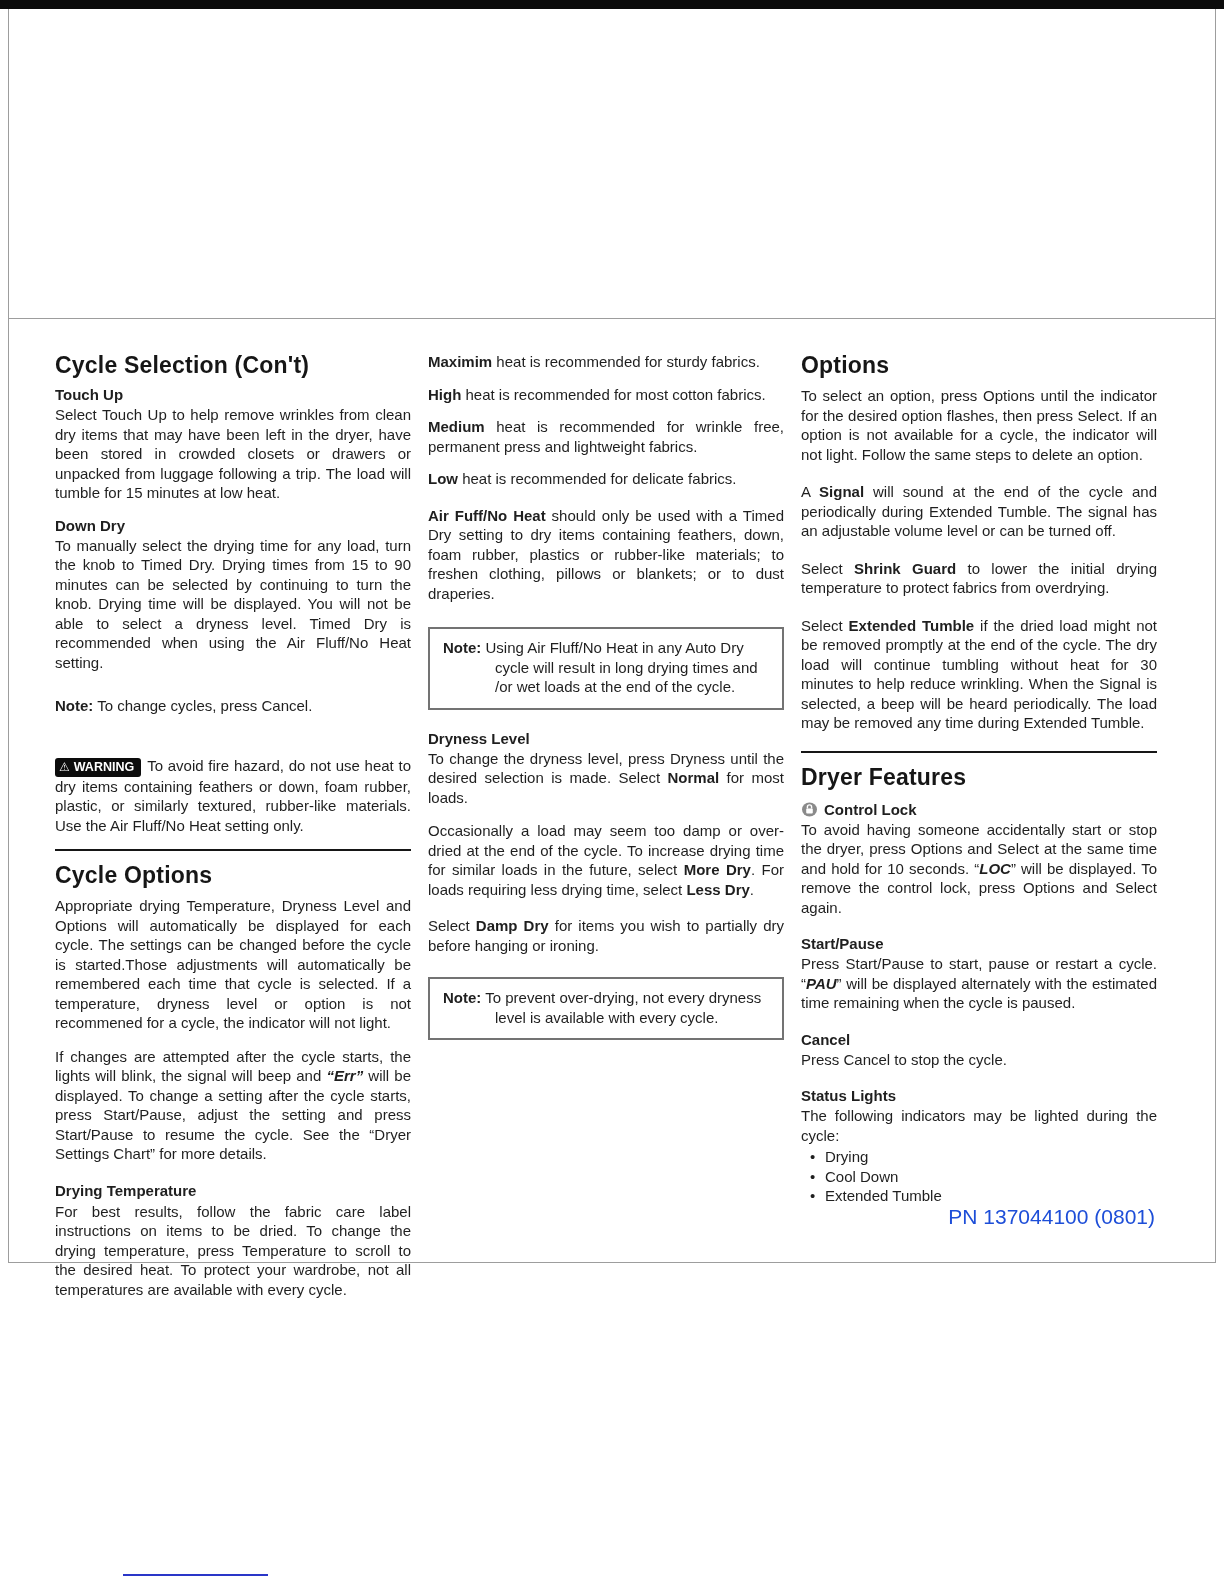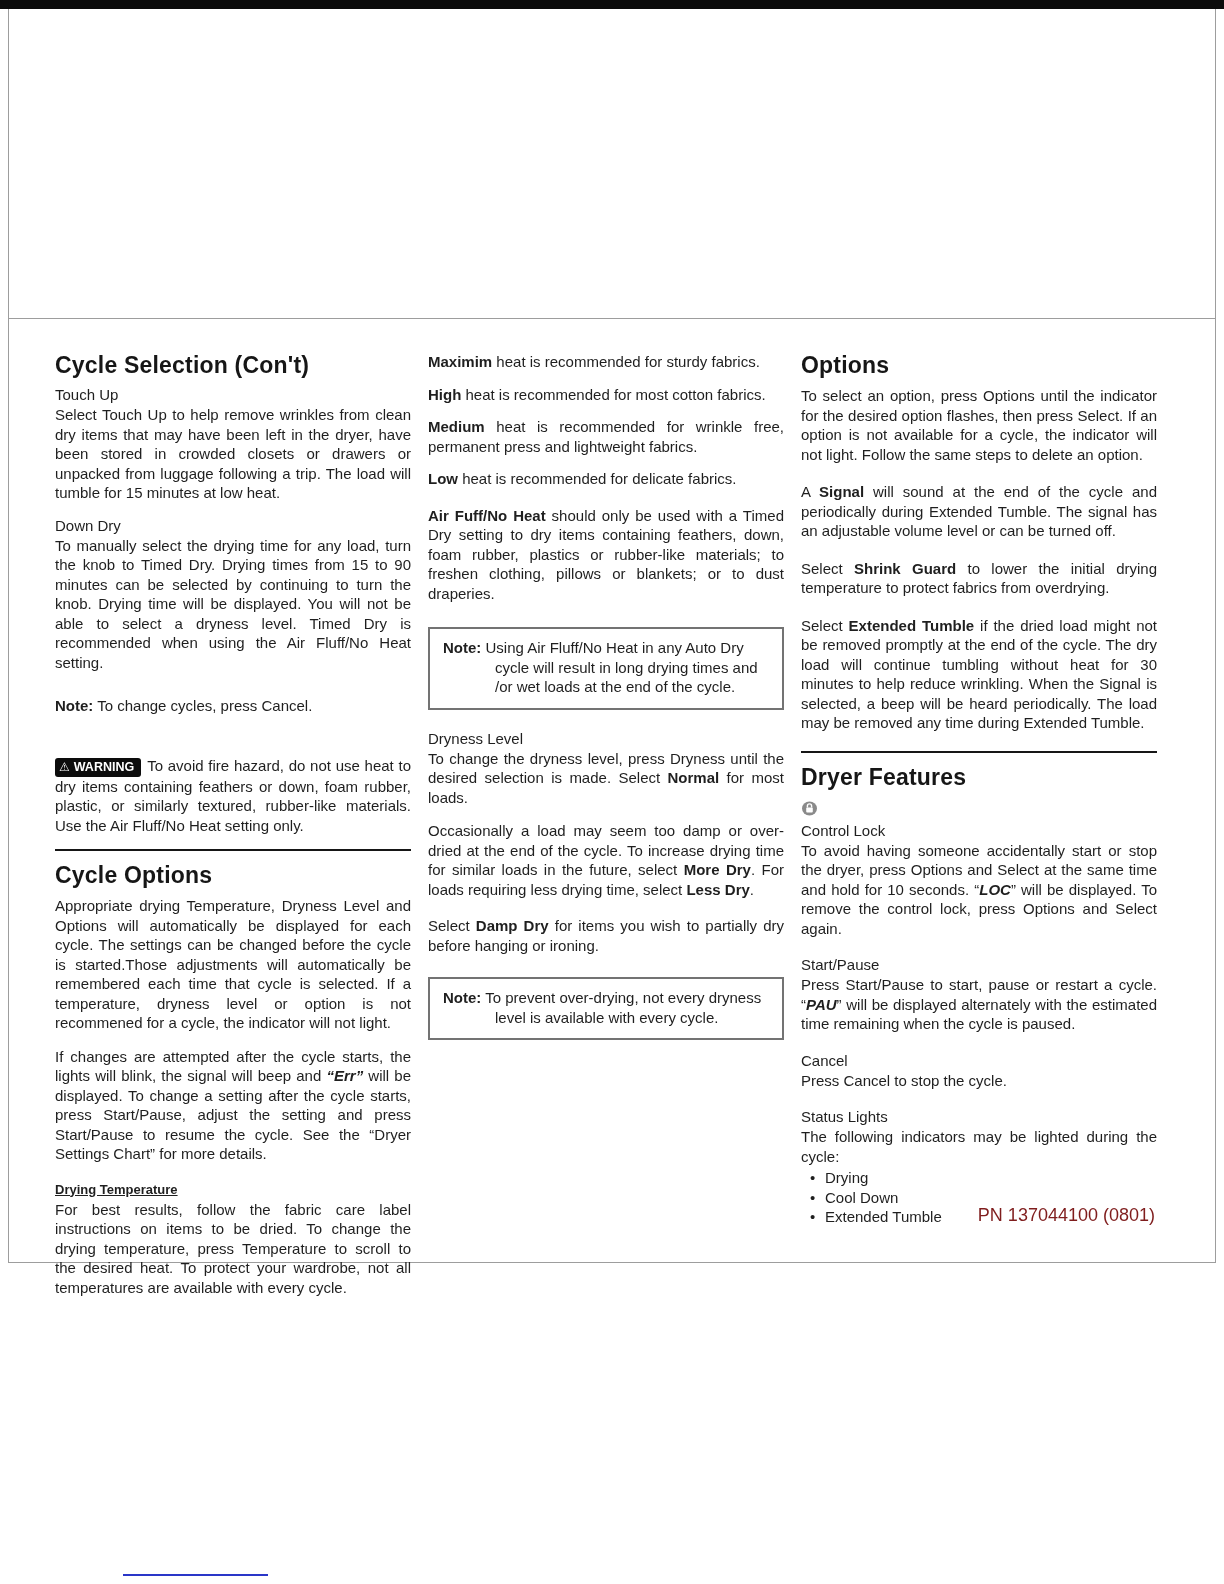--- a/index.html
+++ b/index.html
@@ -15,45 +15,45 @@
   .edge.right { left:1215px; }
   .hline { position:absolute; left:8px; width:1208px; height:1px; background:#9d9d9d; }
   .hline.top { top:318px; }
   .hline.bottom { top:1262px; }
   .blue-mark { position:absolute; left:123px; top:1574px; width:145px; height:2px; background:#2a36c8; }
 
   .content { position:absolute; top:352px; left:55px; width:1103px; display:flex; gap:17px; }
   .col { width:356px; }
 
   h1 { font-size:23px; font-weight:bold; letter-spacing:.2px; margin:0 0 7px 0; color:#161616; }
-  .sub { font-size:15px; font-weight:normal; margin:13px 0 2px 0; }
-  .sub2 { font-size:13px; font-weight:bold; margin:18px 0 3px 0;text-decoration:underline; }
+  .sub { font-size:15px; font-weight:bold; margin:13px 0 2px 0; }
+  .sub2 { font-size:15px; font-weight:bold; margin:18px 0 3px 0; }
   p { font-size:15px; line-height:19.5px; text-align:justify; margin:0 0 14px 0; }
   p.tight { margin-bottom:10px; }
   .divider { height:2px; background:#161616; margin:14px 0 11px 0; }
 
   .warn-badge {
     display:inline-block; background:#0c0c0c; color:#ffffff; font-weight:bold;
     font-size:12.5px; line-height:16px; padding:1px 7px 2px 4px; border-radius:3px;
     vertical-align:baseline; margin-right:6px;
   }
   .warn-icon { margin-right:4px; font-size:12px; }
 
   .note-box {
     border:2px solid #737373; padding:9px 13px 11px 13px; margin:18px 0 18px 0;
   }
   .note-box p { margin:0; text-align:left; padding-left:52px; text-indent:-52px; }
 
-  .lockline { display:flex; align-items:flex-start; gap:6px; margin:10px 0 2px 0;flex-direction:column; }
+  .lockline { display:flex; align-items:center; gap:6px; margin:10px 0 2px 0; }
   .lock { display:inline-flex; }
   .status-list { list-style:none; margin:2px 0 0 0; }
   .status-list li { font-size:15px; line-height:19.5px; padding-left:24px; position:relative; }
   .status-list li::before { content:"\2022"; position:absolute; left:9px; top:0; }
 
-  .footer { position:absolute; top:1205px; right:69px; font-size:18px; color:#7f1d1d; }
+  .footer { position:absolute; top:1205px; right:69px; font-size:21px; color:#1d4ed8; }
 </style>
 </head>
 <body>
 
 <div class="topbar"></div>
 <div class="edge left"></div>
 <div class="edge right"></div>
 <div class="hline top"></div>
 <div class="hline bottom"></div>
 <div class="blue-mark"></div>

